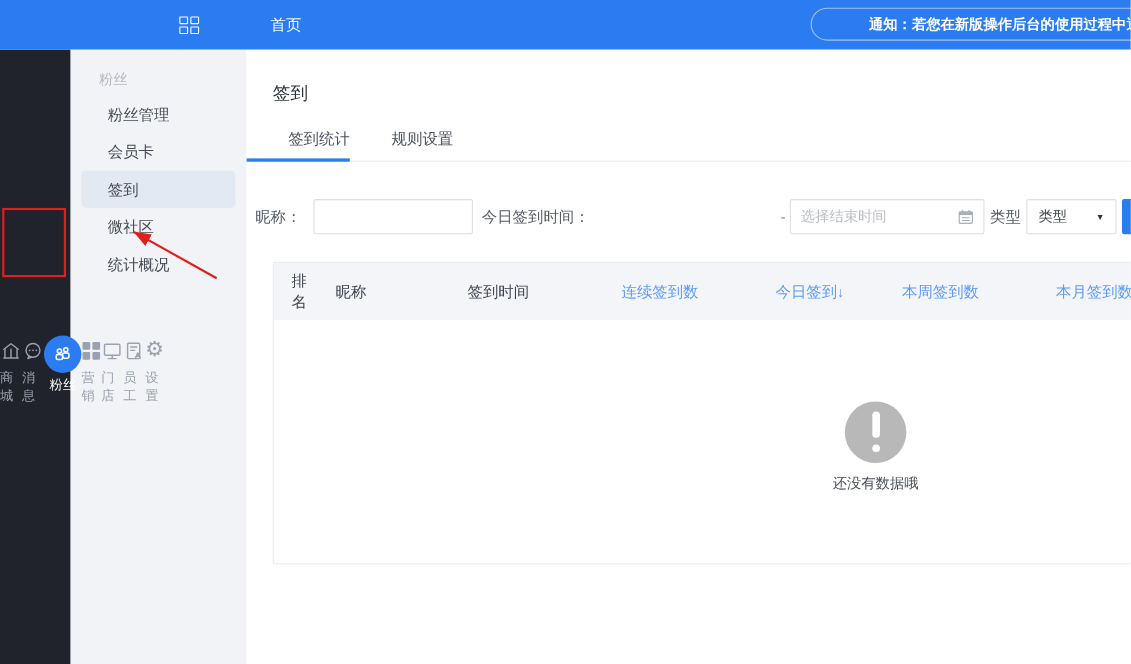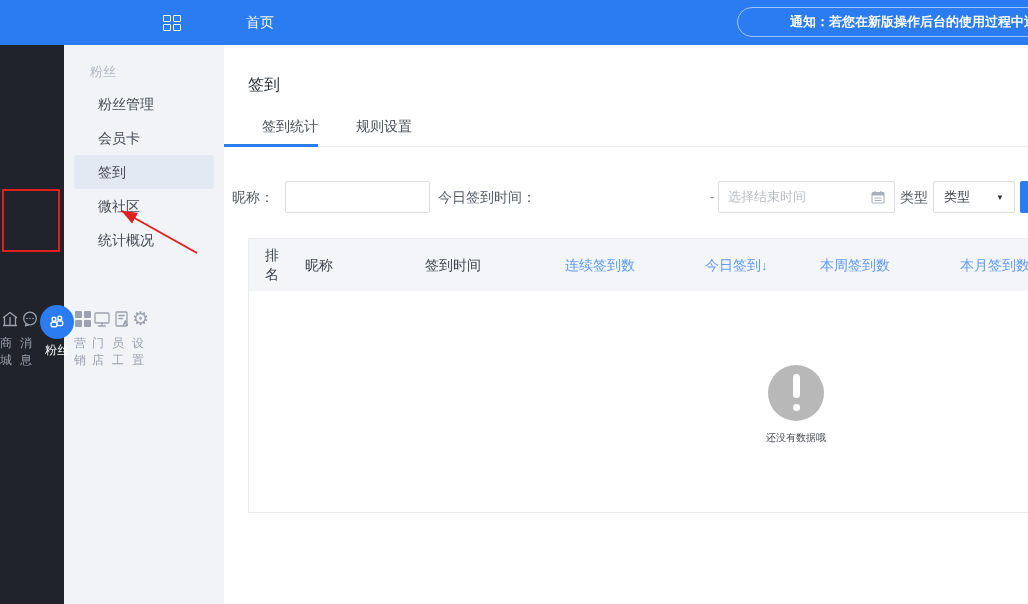--- a/index.html
+++ b/index.html
@@ -61,21 +61,21 @@
   .table { position:absolute; left:24px; top:193px; width:860px; height:275px; border:1px solid #e9ebef; background:#fff; }
   .thead { display:grid; grid-template-columns:40px 120px 140px 140px 115px 140px 143px; height:52px; background:#f4f5f8; align-items:center; }
   .th { padding-left:16px; font-size:14px; color:#3d434d; line-height:19px; }
   .th.sortable { color:#5d9bf7; cursor:pointer; }
   .sort-arrow { font-size:13px; }
 
   .empty-state { position:absolute; left:489px; top:126px; width:116px; text-align:center; }
   .empty-circle { width:56px; height:56px; border-radius:50%; background:#b8b8b8; margin:0 auto; position:relative; }
   .empty-circle .bar { position:absolute; left:50%; top:9px; width:7px; height:24px; margin-left:-3.5px; border-radius:3.5px; background:#fff; }
   .empty-circle .dot { position:absolute; left:50%; top:39px; width:7px; height:7px; margin-left:-3.5px; border-radius:50%; background:#fff; }
-  .empty-text { margin-top:10px; font-size:10px; color:#4a4f57; }
+  .empty-text { margin-top:10px; font-size:13px; color:#4a4f57; }
 
   
   .anno-box { position:absolute; left:2px; top:189px; width:58px; height:63px; border:2px solid #e01f1f; z-index:50; pointer-events:none; }
   .anno-arrow { position:absolute; left:105px; top:198px; z-index:50; pointer-events:none; }
 
   svg { display:block; }
 </style>
 </head>
 <body>
 

